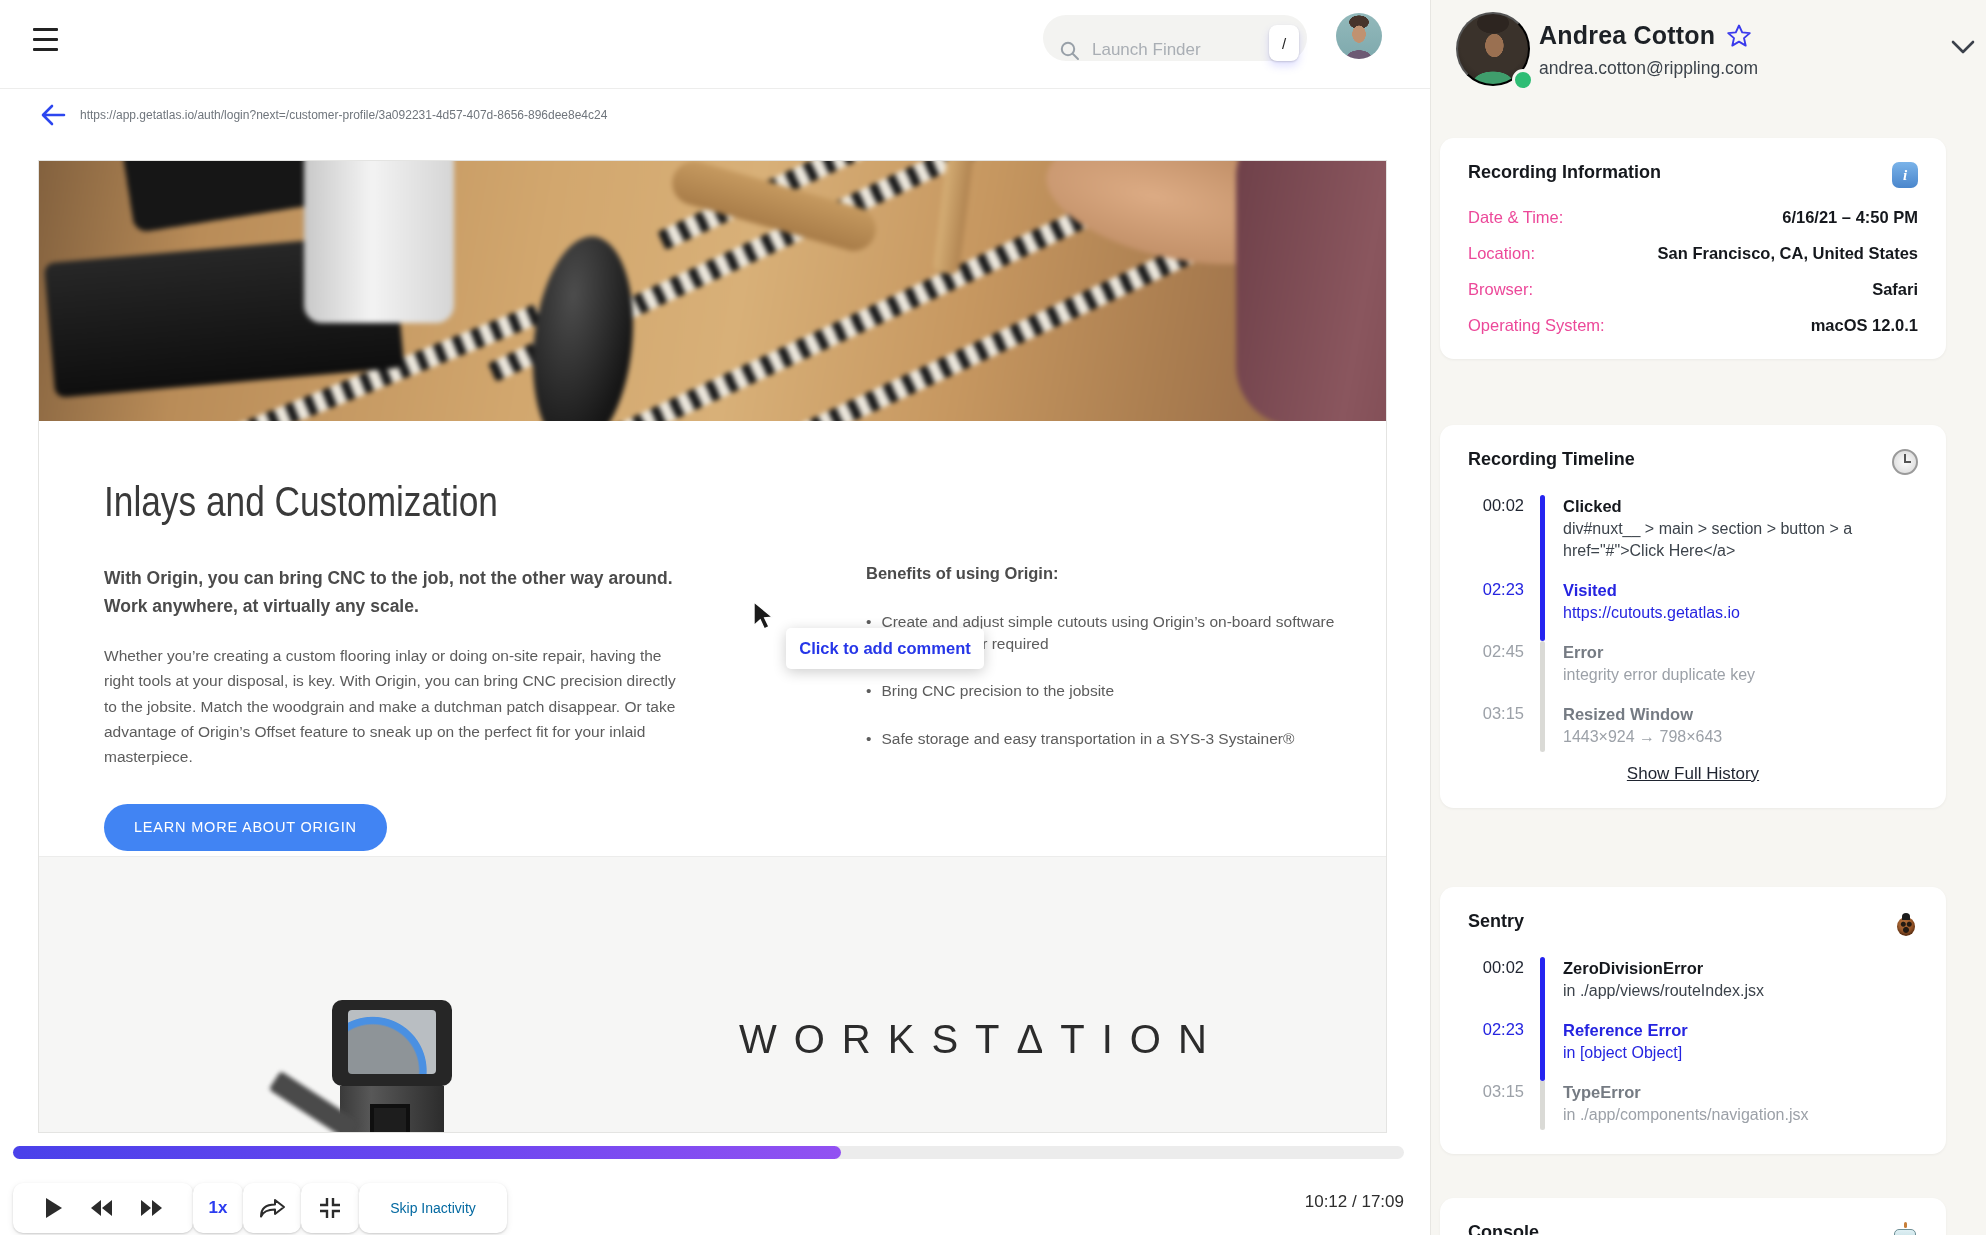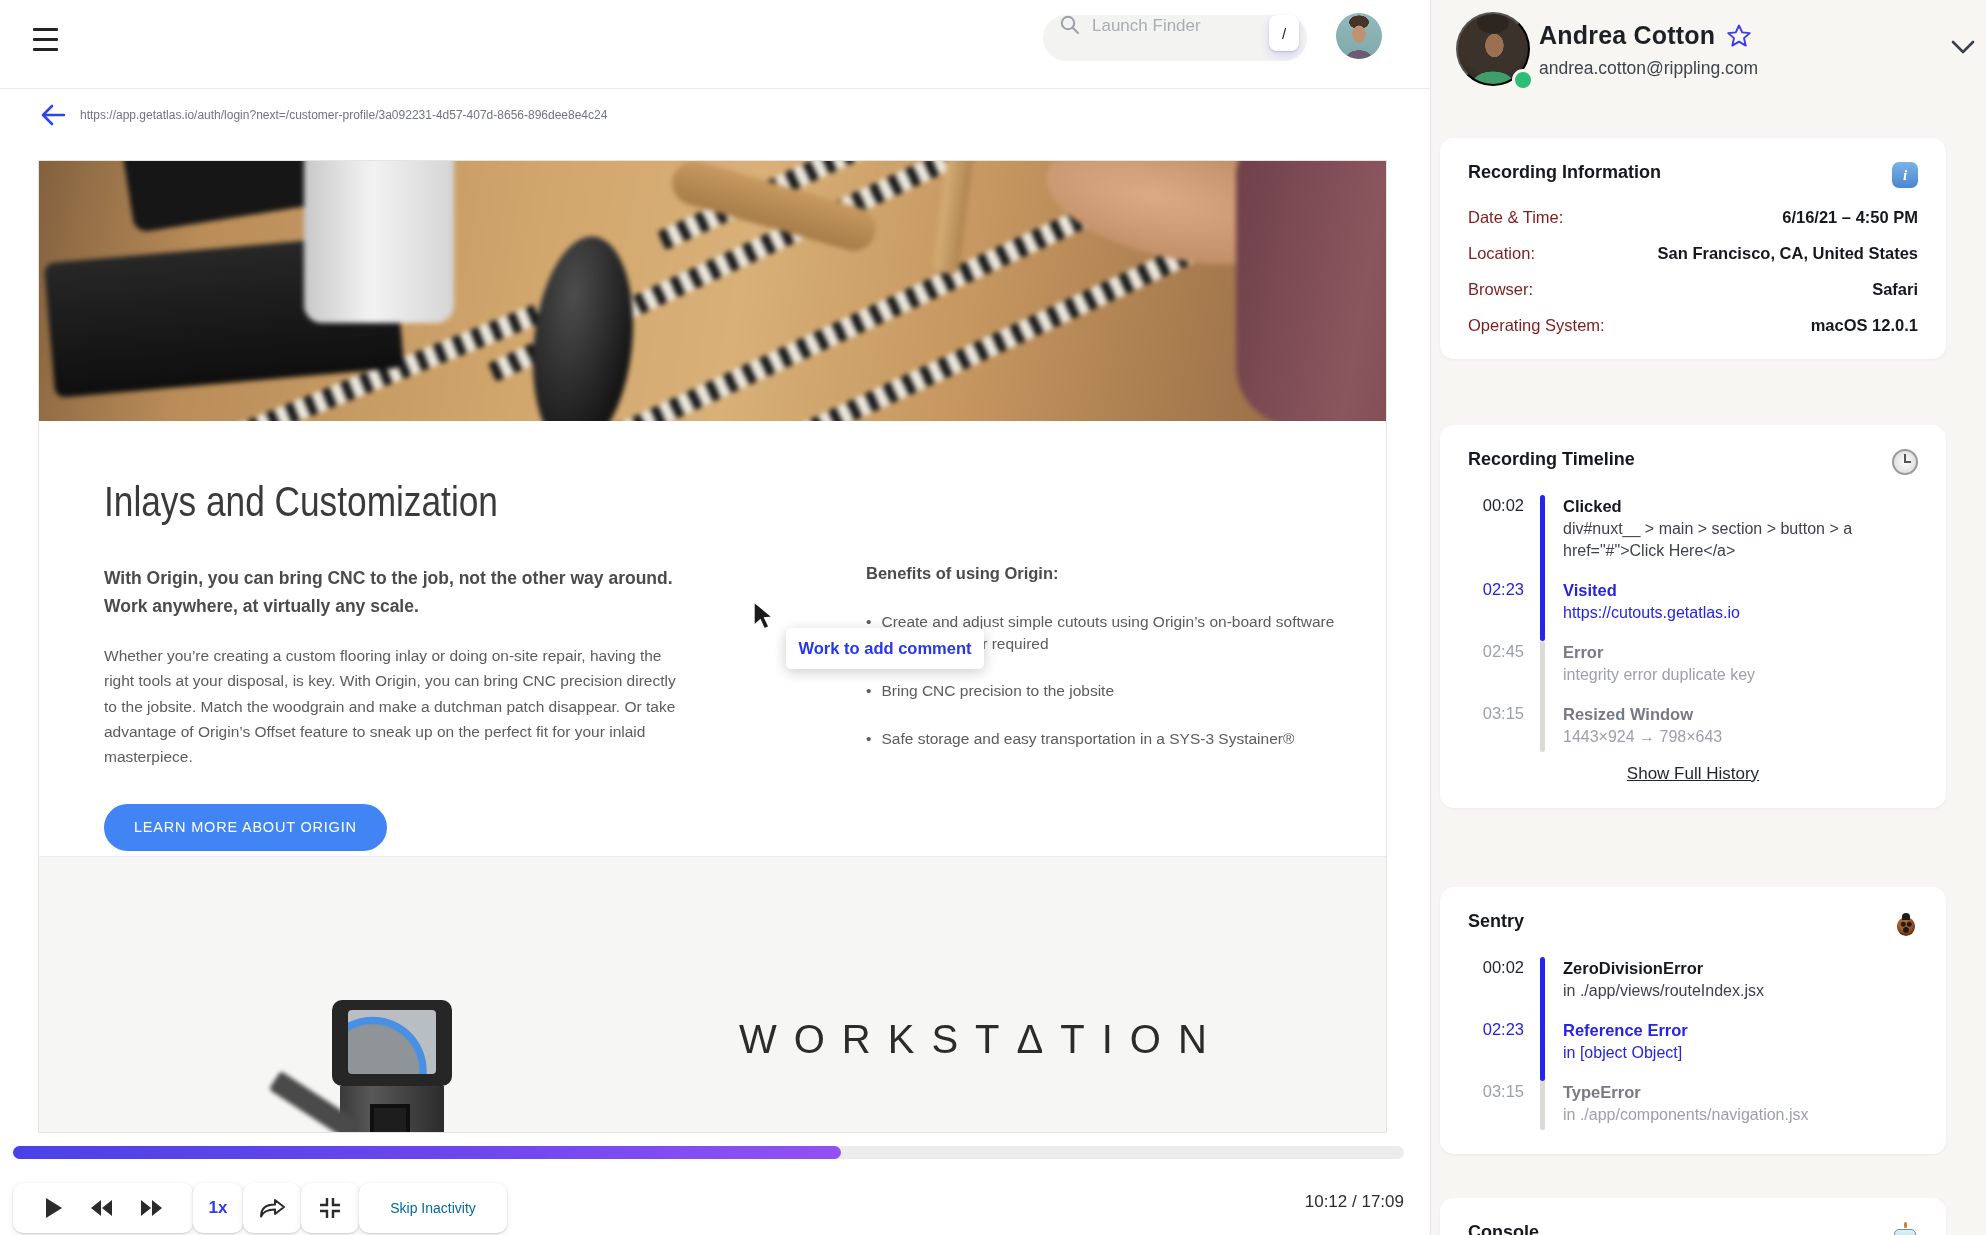--- a/index.html
+++ b/index.html
@@ -6,21 +6,21 @@
   .root { position:relative; width:1986px; height:1235px; background:#fff; overflow:hidden;
           font-family:"Liberation Sans","DejaVu Sans",sans-serif; }
 
   
   .topbar { position:absolute; left:0; top:0; width:1430px; height:88px; background:#fff;
             border-bottom:1px solid #ededec; z-index:5; }
   .hamburger { position:absolute; left:33px; top:28px; width:25px; height:23px; background:none;
                border:none; padding:0; cursor:pointer; display:flex; flex-direction:column; justify-content:space-between; }
   .hamburger span { display:block; height:3px; background:#232323; border-radius:1px; }
   .search { position:absolute; left:1043px; top:15px; width:264px; height:46px; background:#f3f3f1;
-            border-radius:23px; display:flex; align-items:flex-start; padding:0 8px 0 17px; box-sizing:border-box; }
+            border-radius:23px; display:flex; align-items:flex-end; padding:0 8px 0 17px; box-sizing:border-box; }
   .search input { border:none; background:transparent; outline:none; font-size:17px; color:#333;
                   width:140px; margin-left:10px; font-family:inherit; }
   .search input::placeholder { color:#a9aeb4; }
   .kbd { margin-left:auto; width:30px; height:36px; background:#fff; border-radius:8px;
          box-shadow:0 1px 2px rgba(0,0,0,.15), 0 5px 9px rgba(110,110,255,.22);
          display:flex; align-items:center; justify-content:center; font-size:15px; color:#222; }
   .avatar-sm { position:absolute; left:1336px; top:13px; width:46px; height:46px; border-radius:50%;
       cursor:pointer; border:none; padding:0;
       background:
         radial-gradient(ellipse 11px 14px at 50% 46%, #c09271 0 60%, transparent 63%),
@@ -129,21 +129,21 @@
   .starbtn { background:none; border:none; padding:0; cursor:pointer; display:flex; }
   .pemail { position:absolute; left:108px; top:58px; font-size:17.5px; color:#3c434b; }
   .chev { position:absolute; left:520px; top:40px; background:none; border:none; padding:0; cursor:pointer; }
 
   .card { position:absolute; left:9px; width:506px; background:#fff; border-radius:14px;
       box-shadow:0 1px 3px rgba(0,0,0,.05); padding:24px 28px; box-sizing:border-box; }
   .card-title-row { display:flex; align-items:flex-start; justify-content:space-between; margin-bottom:20px; }
   .card h2 { margin:0; font-size:18px; font-weight:700; color:#15181d; }
   .info-card { top:138px; }
   .irow { display:flex; justify-content:space-between; font-size:16.5px; margin-top:17px; }
-  .irow .lab { color:#7f1d1d; }
+  .irow .lab { color:#ec4899; }
   .irow .val { font-weight:700; color:#15181d; text-align:right; }
   .timeline-card { top:425px; }
   .sentry-card { top:887px; }
   .console-card { top:1198px; height:160px; }
 
   .ev { display:flex; cursor:pointer; }
   .ev-time { width:56px; text-align:right; font-size:16.5px; color:#1f2430; flex:0 0 auto; padding-top:1px; }
   .ev-bar { width:5px; margin:0 18px 0 16px; flex:0 0 auto; }
   .ev-body { padding-bottom:17px; }
   .ev:last-of-type .ev-body { padding-bottom:4px; }
@@ -274,21 +274,21 @@
       <div class="dev-shadow"></div>
       <div class="wslogo">WORKSTΔTION</div>
     </div>
   </div>
 
   <div class="cursor">
     <svg width="27" height="31" viewBox="0 0 27 31">
       <path d="M2 1 L2 24.5 L8.2 18.9 L12.4 28 L17 25.7 L12.7 16.9 L20.5 16.1 Z" fill="#1b1b1b" stroke="#ffffff" stroke-width="1.4"></path>
     </svg>
   </div>
-  <div class="tooltip">Work to add comment</div>
+  <div class="tooltip">Click to add comment</div>
 
   <div class="progress">
     <div class="progress-fill" style="width: 59.5%;"></div>
   </div>
 
   <div class="controls">
     <div class="ctl-card transport">
       <button class="tbtn">
         <svg width="19" height="22" viewBox="0 0 19 22">
             <polygon points="2,1 18,11 2,21" fill="#2b2b2b"></polygon>

